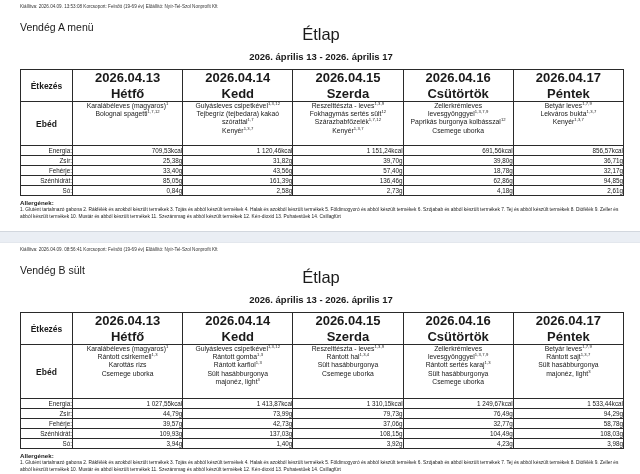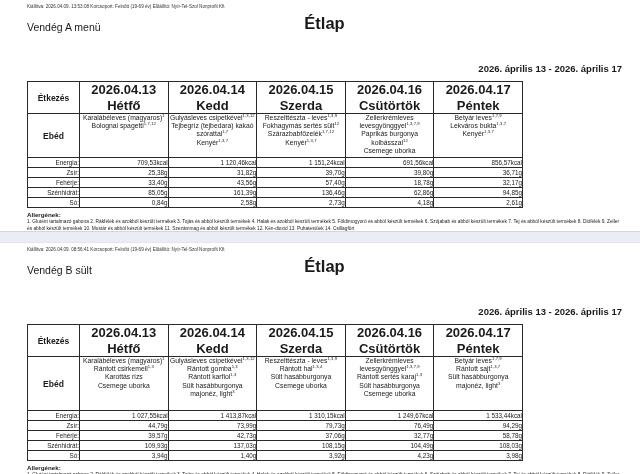--- a/index.html
+++ b/index.html
@@ -4,34 +4,34 @@
 <style>
   html,body{margin:0;padding:0;}
   body{
     width:640px;height:474px;overflow:hidden;
     background:#ffffff;color:#1a1a1a;
     font-family:"Liberation Sans", sans-serif;
   }
   .page{
     width:640px;height:231px;background:#ffffff;
     position:relative;box-sizing:border-box;
-    padding:4px 18px 0 27px;
+    padding:4px 18px 0 20px;
   }
   .separator{
     height:12px;background:#eaeef4;
     border-top:1px solid #d2d7de;border-bottom:1px solid #e3e7ed;
     box-sizing:border-box;
   }
   .meta{font-size:4.6px;line-height:1.3;color:#333;white-space:nowrap;}
   .headband{position:relative;height:29px;margin-top:2px;}
   .menu-name{position:absolute;left:0;top:9px;font-size:10.5px;}
-  .title{position:absolute;left:0;right:0;top:1px;margin:1px;text-align:center;font-size:16.5px;font-weight:700;}
-  .daterange{text-align:right;font-size:9.5px;font-weight:700;margin-top:22px;}
+  .title{position:absolute;left:0;right:0;top:1px;margin:12px;text-align:center;font-size:16.5px;font-weight:400;}
+  .daterange{text-align:center;font-size:9.5px;font-weight:700;margin-top:10px;}
   table.menu{
-    border-collapse:collapse;table-layout:fixed;width:496px;margin-top:7px;
+    border-collapse:collapse;table-layout:fixed;width:604px;margin-top:7px;
   }
   table.menu th, table.menu td{
     border:1px solid #2a2a2a;padding:0;box-sizing:border-box;overflow:hidden;
   }
   .corner{width:52px;font-size:8.5px;font-weight:700;}
   .dayhead{font-size:13px;font-weight:700;line-height:1.2;padding:1px 0;height:19px;}
   .meal{font-size:8.5px;font-weight:700;text-align:center;}
   .items{vertical-align:top;text-align:center;padding:1px 2px;}
   .sec0 .items{height:44px;}
   .sec1 .items{height:54px;}

